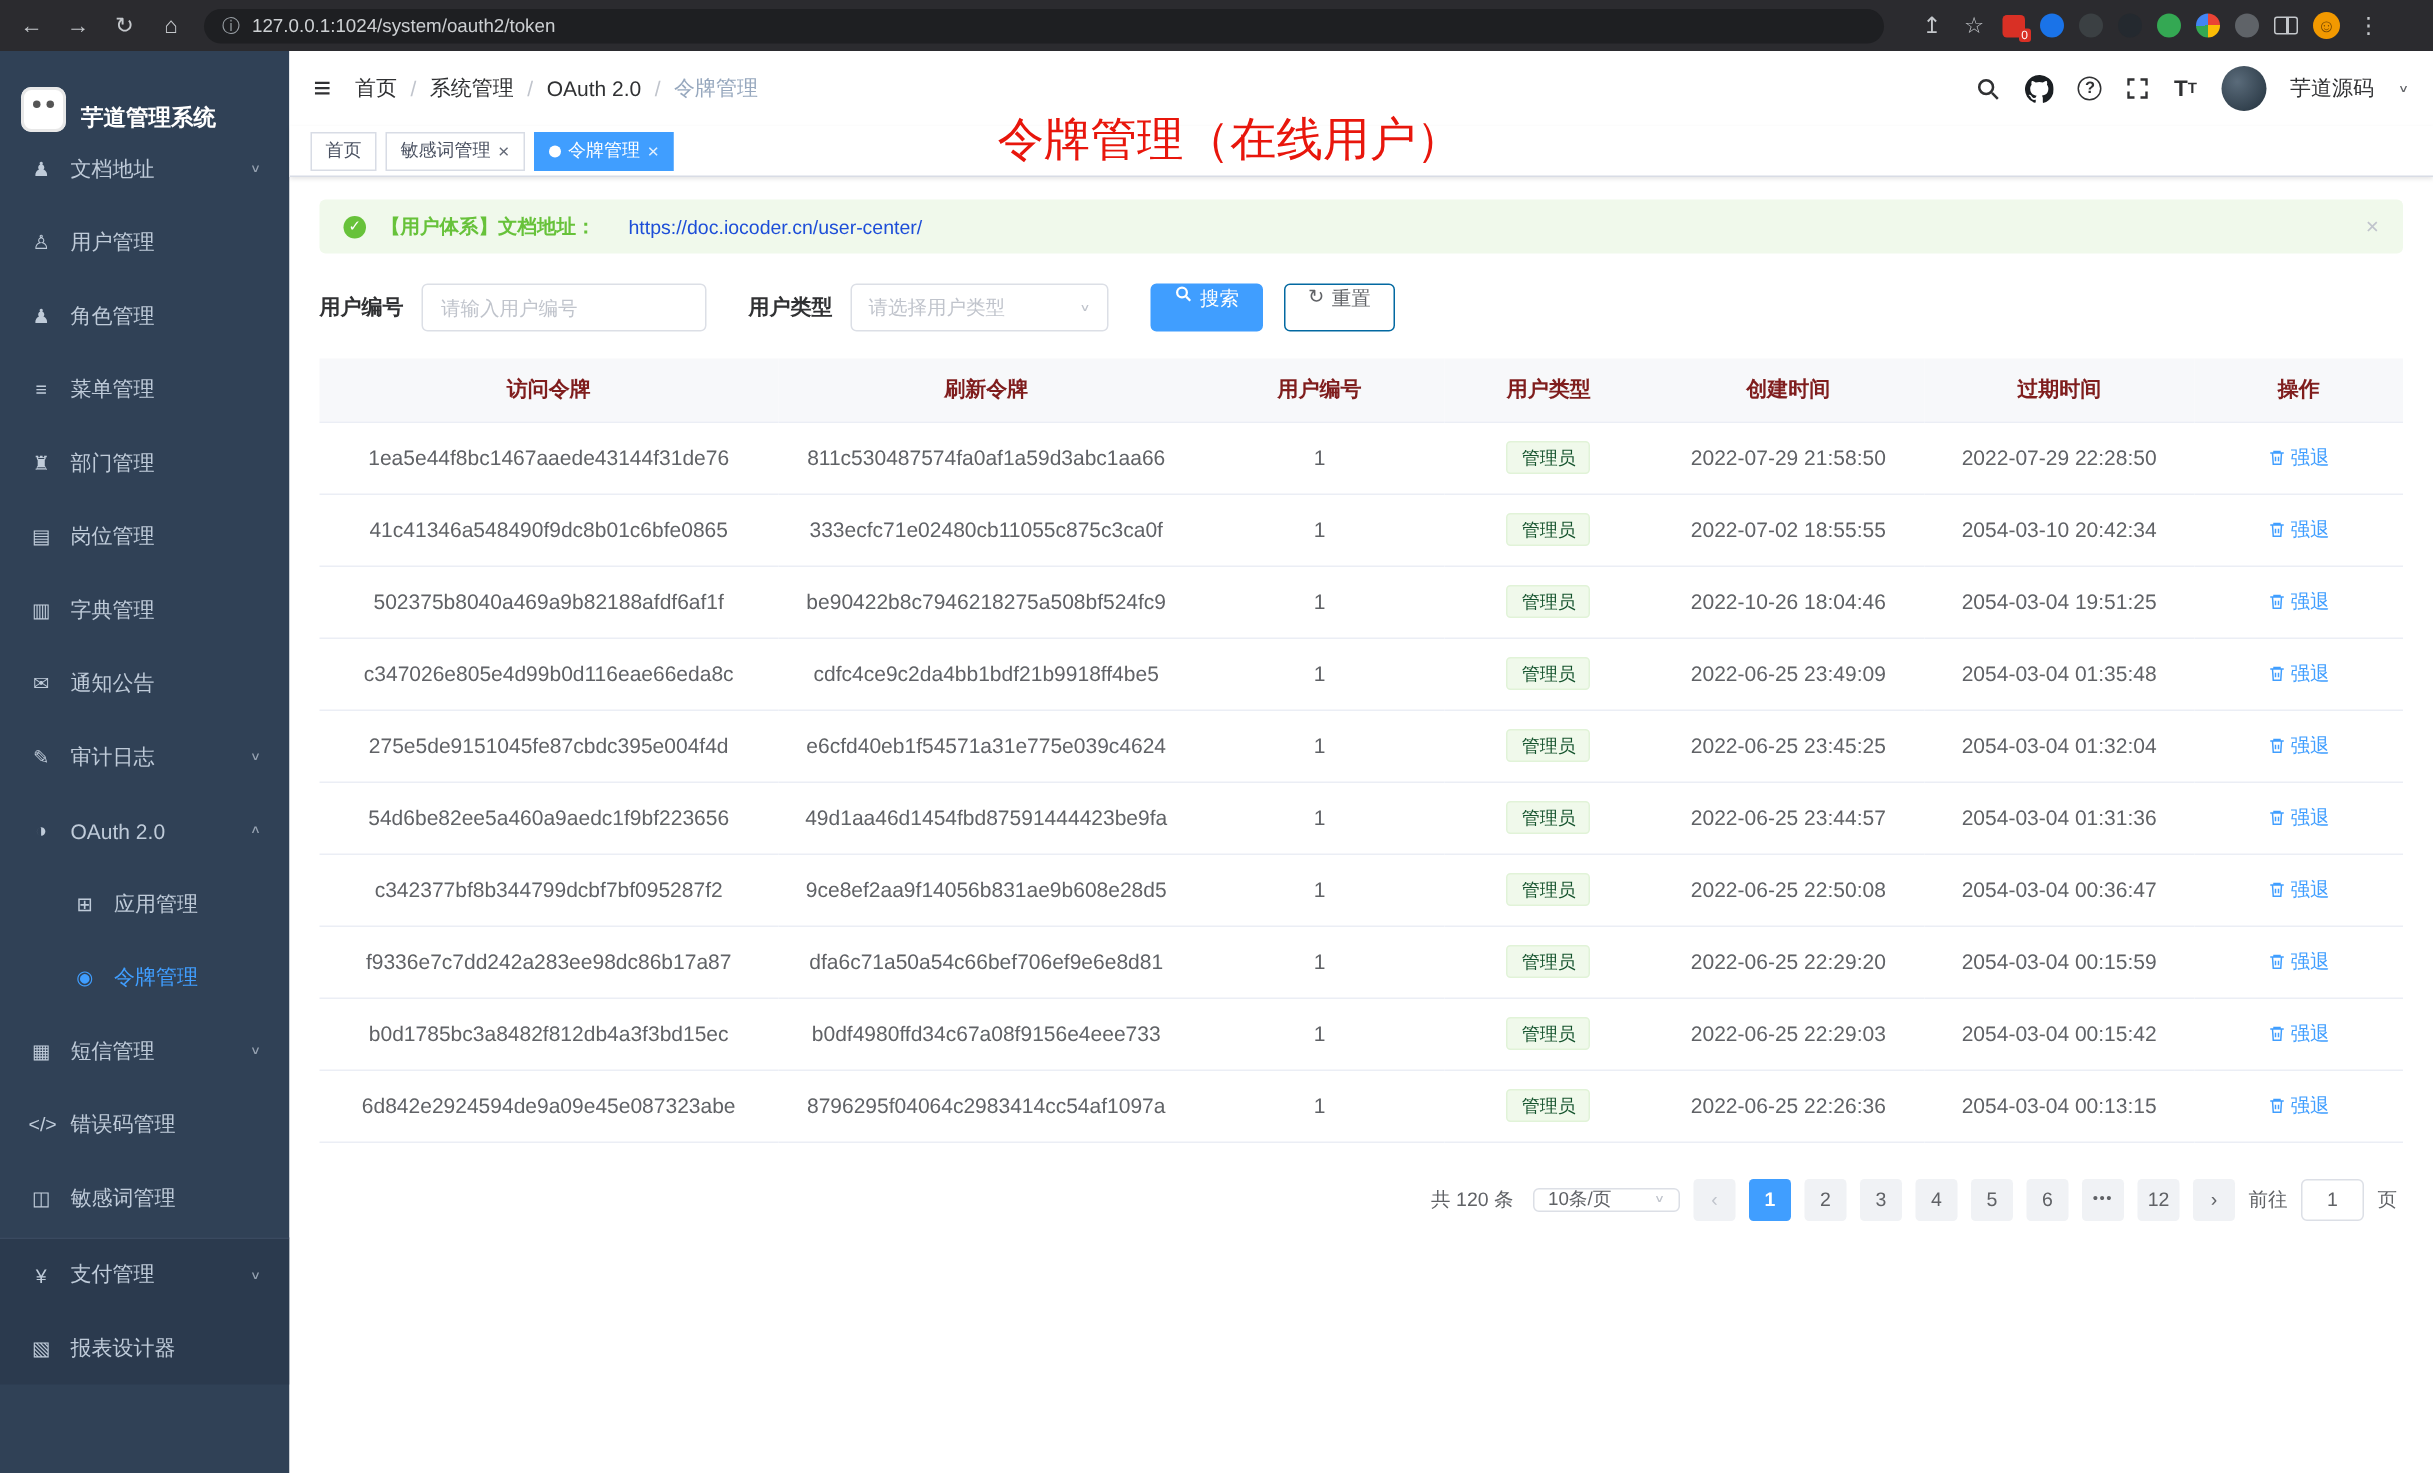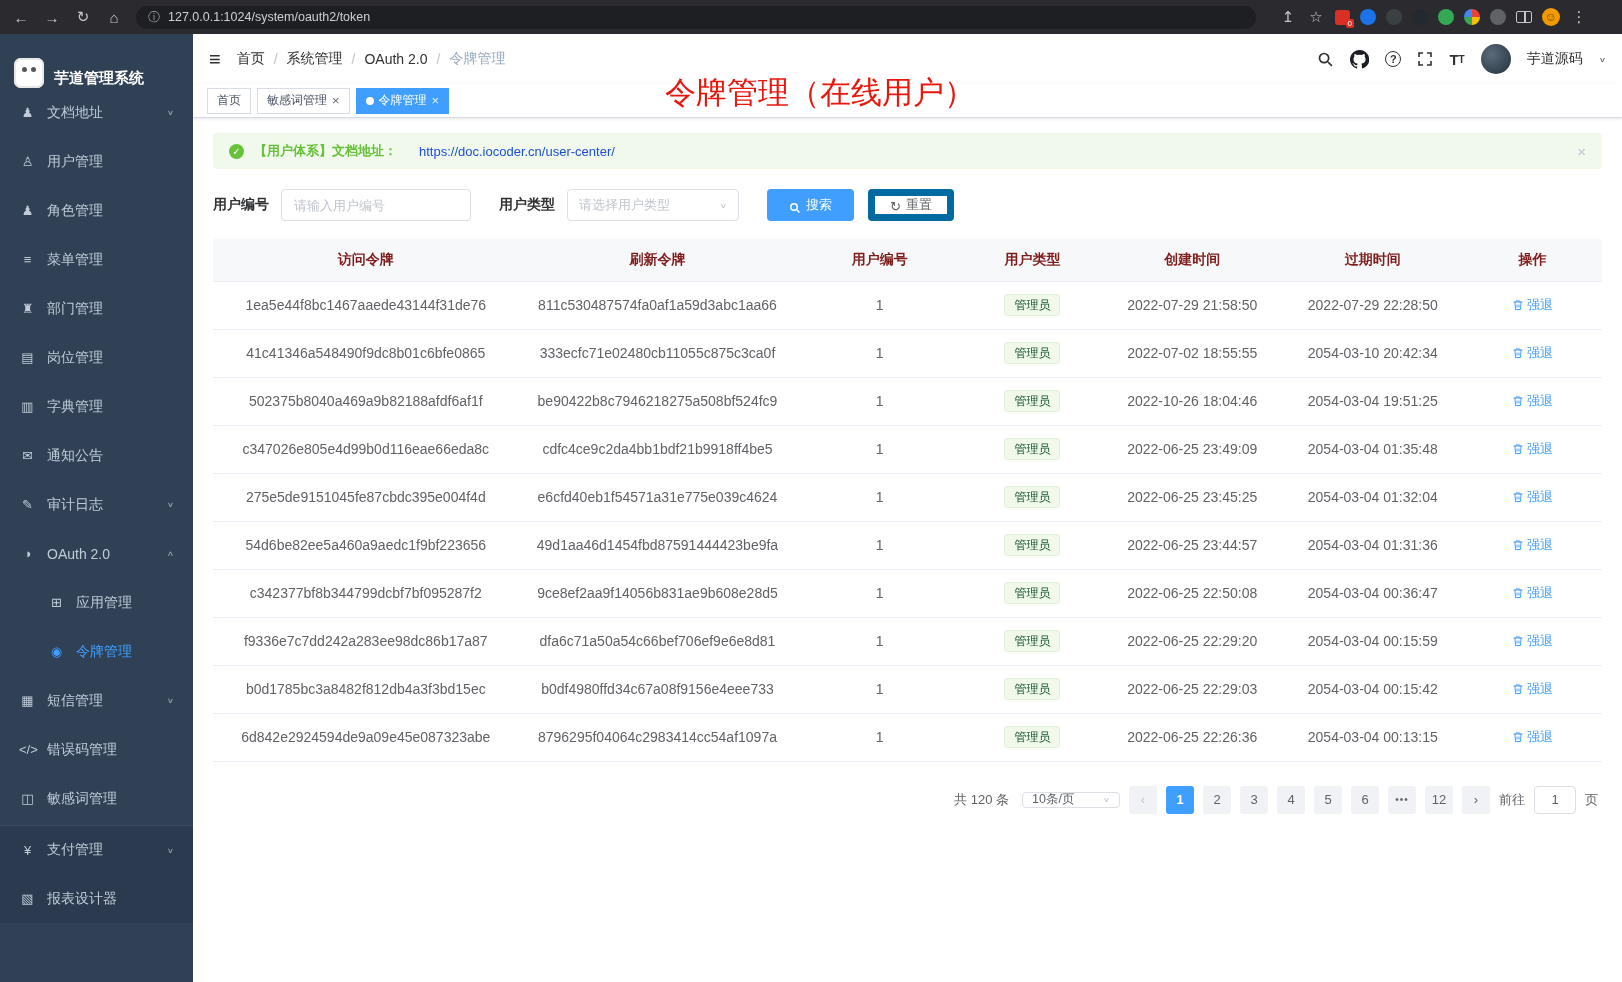--- a/index.html
+++ b/index.html
@@ -90,21 +90,21 @@
   .f-label { font-weight:700; font-size:14px; color:#303133; margin-right:12px; }
   .f-input { width:190px; height:32px; border:1px solid #dcdfe6; border-radius:4px;
     padding:0 12px; font-size:13px; color:#606266; outline:none; margin-right:28px;
     font-family:inherit; }
   .f-input::placeholder { color:#c0c4cc; }
   .f-select { width:172px; height:32px; border:1px solid #dcdfe6; border-radius:4px;
     display:flex; align-items:center; justify-content:space-between; padding:0 11px;
     color:#c0c4cc; font-size:13px; margin-right:28px; cursor:pointer; }
   .f-select .sel-caret { color:#c0c4cc; font-size:10px; transform:scaleY(.7); }
   .btn { height:32px; border-radius:4px; padding:0 15px; font-size:13px; display:inline-flex;
-    align-items:flex-end; gap:5px; border:7px solid #0369a1; background:#fff; color:#606266;
+    align-items:flex-start; gap:5px; border:1px solid #0369a1; background:#fff; color:#606266;
     cursor:pointer; font-family:inherit; }
   .btn.primary { background:#409eff; border-color:#409eff; color:#fff; margin-right:14px; }
   .btn .ric { font-size:13px; }
 
   table { width:100%; border-collapse:collapse; font-size:14px; color:#606266; table-layout:fixed; }
   thead th { height:42px; background:#f7f8fa; color:#7f1d1d; font-weight:700; font-size:14px;
     text-align:center; border-bottom:1px solid #ebeef5; }
   tbody td { height:48px; text-align:center; border-bottom:1px solid #ebeef5; white-space:nowrap;
     overflow:hidden; }
   th:nth-child(1),td:nth-child(1){ width:22%; }

